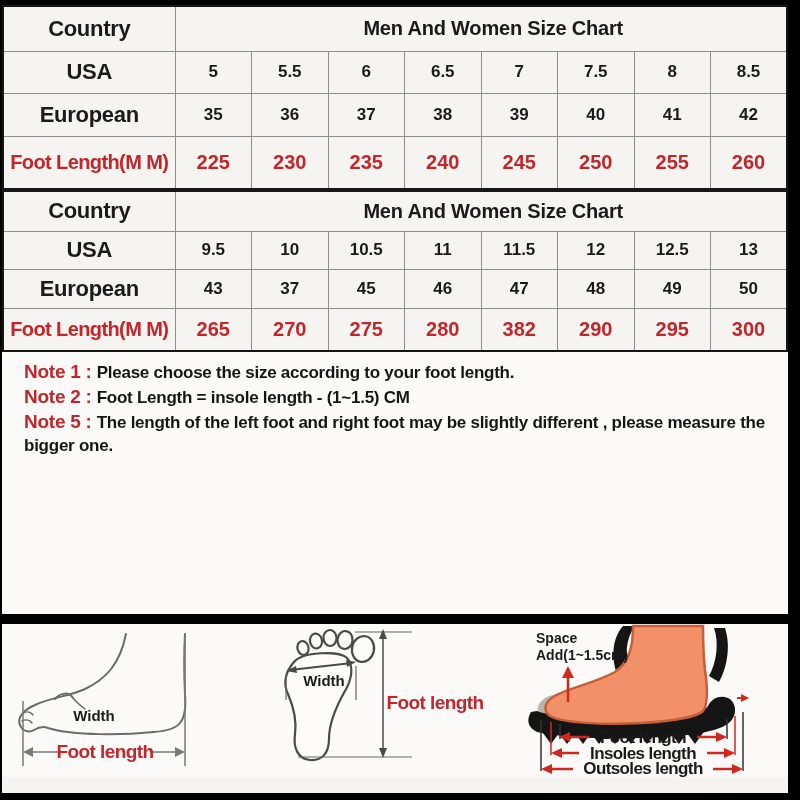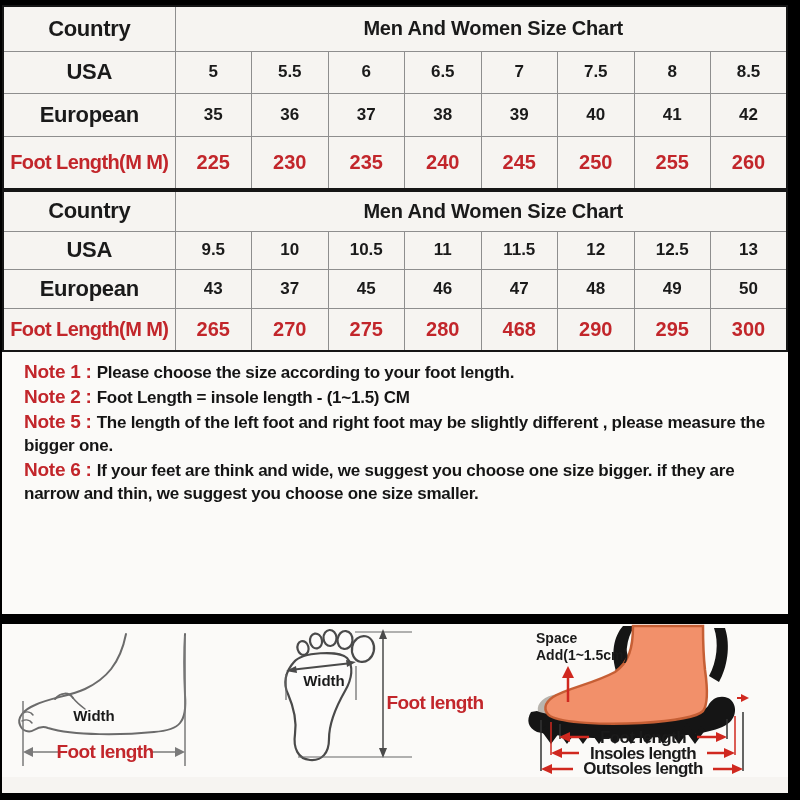--- a/index.html
+++ b/index.html
@@ -153,33 +153,32 @@
       <td class="num">48</td>
       <td class="num">49</td>
       <td class="num">50</td>
     </tr>
     <tr class="r3 red-row">
       <td class="col-label">Foot Length(M M)</td>
       <td class="num">265</td>
       <td class="num">270</td>
       <td class="num">275</td>
       <td class="num">280</td>
-      <td class="num">468</td>
+      <td class="num">382</td>
       <td class="num">290</td>
       <td class="num">295</td>
       <td class="num">300</td>
     </tr>
   </tbody>
     </table>
 
   <div class="notes">
     <div class="note"><span class="note-label">Note 1 :</span><span class="note-text">Please choose the size according to your foot length.</span></div>
     <div class="note"><span class="note-label">Note 2 :</span><span class="note-text">Foot Length = insole length - (1~1.5) CM</span></div>
     <div class="note"><span class="note-label">Note 5 :</span><span class="note-text">The length of the left foot and right foot may be slightly different , please measure the bigger one.</span></div>
-    <div class="note"><span class="note-label">Note 6 :</span><span class="note-text">If your feet are think and wide, we suggest you choose one size bigger. if they are narrow and thin, we suggest you choose one size smaller.</span></div>
   </div>
 
   <div class="divider"></div>
 
   <div class="diagrams">
 
     <svg width="248" height="153" viewBox="0 0 248 153">
       <g fill="none" stroke="#6b6b6b" stroke-width="2" stroke-linecap="round">
         <path d="M124,10 C118,40 104,55 83,65 C68,72 47,74 33,81 C21,86 15,94 18,101 C20,107 27,109 32,106 C37,103 41,102 46,104 C72,112 122,111 152,108 C164,107 174,104 178,99 C183,93 184,83 183,71 C182,48 182,26 183,10"></path>
         <path d="M21,89 C25,87 29,88 31,91" stroke-width="1.5"></path>

